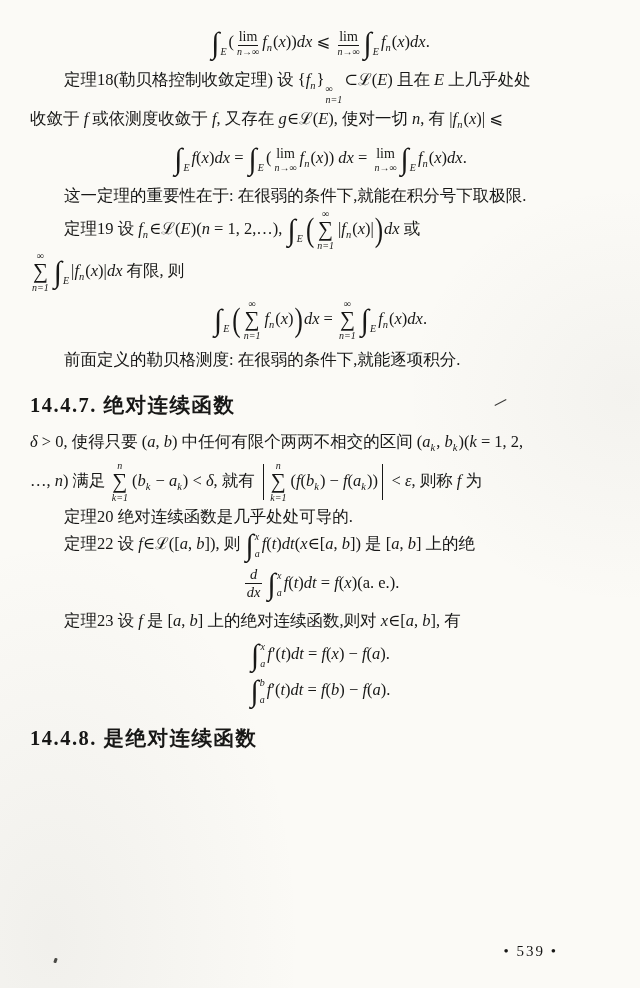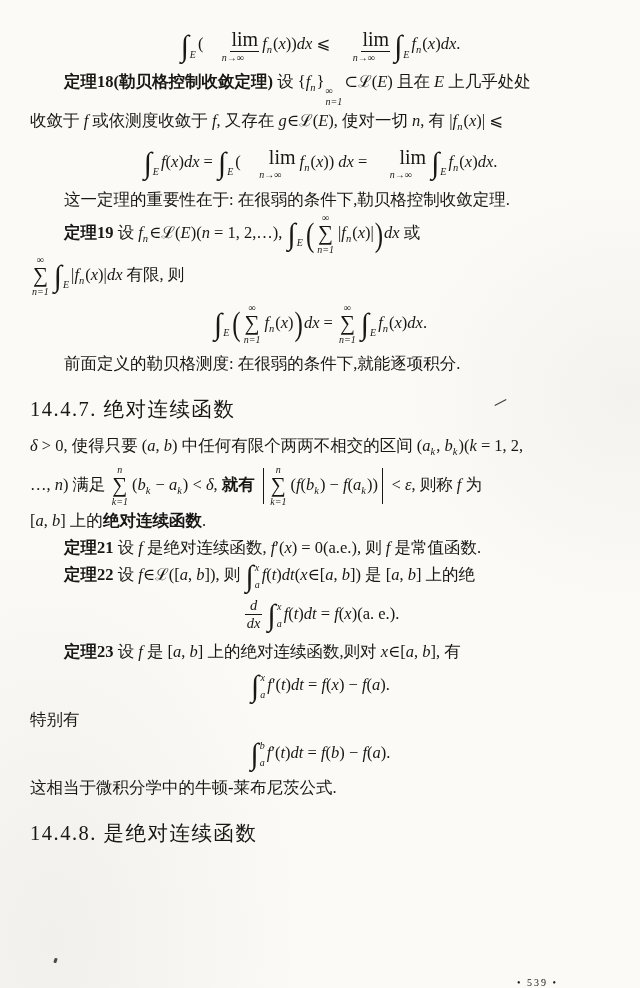--- a/index.html
+++ b/index.html
@@ -26,27 +26,27 @@
     white-space:nowrap;
   }
   .indent{padding-left:34px;}
   .formula{
     text-align:center;
     margin:6px 0 5px 0;
     white-space:nowrap;
   }
   .heading{
     font-size:20.5px;
-    font-weight:normal;
+    font-weight:bold;
     letter-spacing:1.5px;
     margin:18px 0 9px 0;
   }
   .rm{font-style:normal;}
   .it{font-style:italic;}
-  .bd{font-weight:bold;}
+  .bd{font-weight:normal;}
   .sb{font-size:10.5px;vertical-align:-4px;font-style:italic;margin-right:1px;}
   .ssk{
     display:inline-flex;flex-direction:column;align-items:flex-start;
     font-size:10px;line-height:1.1;vertical-align:-7px;margin:0 2px 0 1px;
     font-style:italic;
   }
   .intw{display:inline-flex;vertical-align:middle;margin:0 2px 0 1px;}
   .ig{font-size:30px;line-height:1;align-self:center;font-style:normal;}
   .ilims{
     display:inline-flex;flex-direction:column;
@@ -59,39 +59,39 @@
     display:inline-flex;flex-direction:column;align-items:center;
     vertical-align:middle;font-size:10px;line-height:1;margin:0 4px 0 2px;
   }
   .sig{font-size:21px;line-height:0.95;font-style:normal;}
   .sover{margin-bottom:1px;}
   .sunder{margin-top:1px;}
   .limw{
     display:inline-flex;flex-direction:column;align-items:center;
     vertical-align:middle;font-size:10px;line-height:1;margin:0 3px;
   }
-  .limt{font-size:20px;line-height:1.15;font-style:normal;padding:0 1px;margin-left:24px;}
+  .limt{font-size:14px;line-height:1.15;font-style:normal;padding:0 1px;}
   .linf{border-bottom:1px solid #171716;}
   .limu{margin-top:1px;}
   .frw{
     display:inline-flex;flex-direction:column;align-items:center;
     vertical-align:middle;font-size:14.5px;line-height:1.2;margin:0 4px;
   }
   .fden{border-top:1px solid #171716;padding:0 2px;}
   .bigp{
     display:inline-block;font-size:25px;line-height:1;
     vertical-align:middle;transform:scaleY(1.35);margin:0 1px;
   }
   .vbar{
     display:inline-block;width:1.3px;height:36px;background:#171716;
     vertical-align:middle;margin:0 4px;
   }
   .page-number{
-    position:absolute;right:82px;bottom:0;
-    font-size:10px;letter-spacing:2px;
+    position:absolute;right:82px;bottom:28px;
+    font-size:15px;letter-spacing:2px;
   }
   .pen-mark{
     position:absolute;left:494px;top:402px;width:13px;height:0;
     border-top:1.6px solid #3a3a38;transform:rotate(-28deg);
   }
   .speck{
     position:absolute;left:54px;top:958px;width:3px;height:5px;
     background:#4a4a46;transform:rotate(20deg);border-radius:1px;
   }
 </style>
@@ -137,21 +137,21 @@
           <span class="limu it">n→∞</span>
         </span><span class="it">f</span><span class="sb">n</span><span class="rm">(</span><span class="it">x</span><span class="rm">)) </span><span class="it">dx</span><span class="rm"> = </span><span class="limw">
           <span class="limt">lim</span>
           <span class="limu it">n→∞</span>
         </span><span class="intw">
           <span class="ig">∫</span>
           <span class="ilims">
             <span class="isub it">E</span>
           </span>
         </span><span class="it">f</span><span class="sb">n</span><span class="rm">(</span><span class="it">x</span><span class="rm">)</span><span class="it">dx</span><span class="rm">.</span></div>
-      <div class="line indent"><span class="rm">这一定理的重要性在于: 在很弱的条件下,勒贝格控制收敛定理.</span></div>
+      <div class="line indent"><span class="rm">这一定理的重要性在于: 在很弱的条件下,就能在积分号下取极限.</span></div>
       <div class="line indent"><span class="bd">定理19</span><span class="rm">  设 </span><span class="it">f</span><span class="sb">n</span><span class="rm">∈ℒ(</span><span class="it">E</span><span class="rm">)(</span><span class="it">n</span><span class="rm"> = 1, 2,…), </span><span class="intw">
           <span class="ig">∫</span>
           <span class="ilims">
             <span class="isub it">E</span>
           </span>
         </span><span class="bigp">(</span><span class="sumw">
           <span class="sover it">∞</span>
           <span class="sig">∑</span>
           <span class="sunder it">n=1</span>
         </span><span class="rm">|</span><span class="it">f</span><span class="sb">n</span><span class="rm">(</span><span class="it">x</span><span class="rm">)|</span><span class="bigp">)</span><span class="it">dx</span><span class="rm"> 或</span></div>
@@ -189,22 +189,21 @@
       <div class="line"><span class="it">δ</span><span class="rm"> &gt; 0, 使得只要 (</span><span class="it">a</span><span class="rm">, </span><span class="it">b</span><span class="rm">) 中任何有限个两两不相交的区间 (</span><span class="it">a</span><span class="sb">k</span><span class="rm">, </span><span class="it">b</span><span class="sb">k</span><span class="rm">)(</span><span class="it">k</span><span class="rm"> = 1, 2,</span></div>
       <div class="line"><span class="rm">…, </span><span class="it">n</span><span class="rm">) 满足 </span><span class="sumw">
           <span class="sover it">n</span>
           <span class="sig">∑</span>
           <span class="sunder it">k=1</span>
         </span><span class="rm">(</span><span class="it">b</span><span class="sb">k</span><span class="rm"> − </span><span class="it">a</span><span class="sb">k</span><span class="rm">) &lt; </span><span class="it">δ</span><span class="rm">, </span><span class="bd">就有</span><span class="rm"> </span><span class="vbar"></span><span class="sumw">
           <span class="sover it">n</span>
           <span class="sig">∑</span>
           <span class="sunder it">k=1</span>
         </span><span class="rm">(</span><span class="it">f</span><span class="rm">(</span><span class="it">b</span><span class="sb">k</span><span class="rm">) − </span><span class="it">f</span><span class="rm">(</span><span class="it">a</span><span class="sb">k</span><span class="rm">))</span><span class="vbar"></span><span class="rm"> &lt; </span><span class="it">ε</span><span class="rm">, 则称 </span><span class="it">f</span><span class="rm"> 为</span></div>
-      <div class="line"><span class="rm">[</span><span class="it">a</span><span class="rm">, </span><span class="it">b</span><span class="rm">] 上的</span><span class="bd">绝对连续函数</span><span class="rm">.</span></div>
-      <div class="line indent"><span class="bd">定理21</span><span class="rm">  设 </span><span class="it">f</span><span class="rm"> 是绝对连续函数, </span><span class="it">f</span><span class="rm">′(</span><span class="it">x</span><span class="rm">) = 0(a.e.), 则 </span><span class="it">f</span><span class="rm"> 是常值函数.</span></div>
+      <div class="line indent"><span class="bd">定理20</span><span class="rm">  绝对连续函数是几乎处处可导的.</span></div>
       <div class="line indent"><span class="bd">定理22</span><span class="rm">  设 </span><span class="it">f</span><span class="rm">∈ℒ([</span><span class="it">a</span><span class="rm">, </span><span class="it">b</span><span class="rm">]), 则 </span><span class="intw">
           <span class="ig">∫</span>
           <span class="ilims">
             <span class="isup it">x</span>
             <span class="isub it">a</span>
           </span>
         </span><span class="it">f</span><span class="rm">(</span><span class="it">t</span><span class="rm">)</span><span class="it">dt</span><span class="rm">(</span><span class="it">x</span><span class="rm">∈[</span><span class="it">a</span><span class="rm">, </span><span class="it">b</span><span class="rm">]) 是 [</span><span class="it">a</span><span class="rm">, </span><span class="it">b</span><span class="rm">] 上的绝</span></div>
       <div class="line formula"><span class="frw">
           <span class="fnum it">d</span>
           <span class="fden it">dx</span>
@@ -216,27 +215,25 @@
           </span>
         </span><span class="it">f</span><span class="rm">(</span><span class="it">t</span><span class="rm">)</span><span class="it">dt</span><span class="rm"> = </span><span class="it">f</span><span class="rm">(</span><span class="it">x</span><span class="rm">)(a. e.).</span></div>
       <div class="line indent"><span class="bd">定理23</span><span class="rm">  设 </span><span class="it">f</span><span class="rm"> 是 [</span><span class="it">a</span><span class="rm">, </span><span class="it">b</span><span class="rm">] 上的绝对连续函数,则对 </span><span class="it">x</span><span class="rm">∈[</span><span class="it">a</span><span class="rm">, </span><span class="it">b</span><span class="rm">], 有</span></div>
       <div class="line formula"><span class="intw">
           <span class="ig">∫</span>
           <span class="ilims">
             <span class="isup it">x</span>
             <span class="isub it">a</span>
           </span>
         </span><span class="it">f</span><span class="rm">′(</span><span class="it">t</span><span class="rm">)</span><span class="it">dt</span><span class="rm"> = </span><span class="it">f</span><span class="rm">(</span><span class="it">x</span><span class="rm">) − </span><span class="it">f</span><span class="rm">(</span><span class="it">a</span><span class="rm">).</span></div>
-      <div class="line"><span class="rm">特别有</span></div>
       <div class="line formula"><span class="intw">
           <span class="ig">∫</span>
           <span class="ilims">
             <span class="isup it">b</span>
             <span class="isub it">a</span>
           </span>
         </span><span class="it">f</span><span class="rm">′(</span><span class="it">t</span><span class="rm">)</span><span class="it">dt</span><span class="rm"> = </span><span class="it">f</span><span class="rm">(</span><span class="it">b</span><span class="rm">) − </span><span class="it">f</span><span class="rm">(</span><span class="it">a</span><span class="rm">).</span></div>
-      <div class="line"><span class="rm">这相当于微积分学中的牛顿-莱布尼茨公式.</span></div>
       <div class="heading">14.4.8. 是绝对连续函数</div>
     </div>
   <div class="pen-mark"></div>
   <div class="speck"></div>
   <div class="page-number">• 539 •</div>
 </div>
 
 </body></html>

